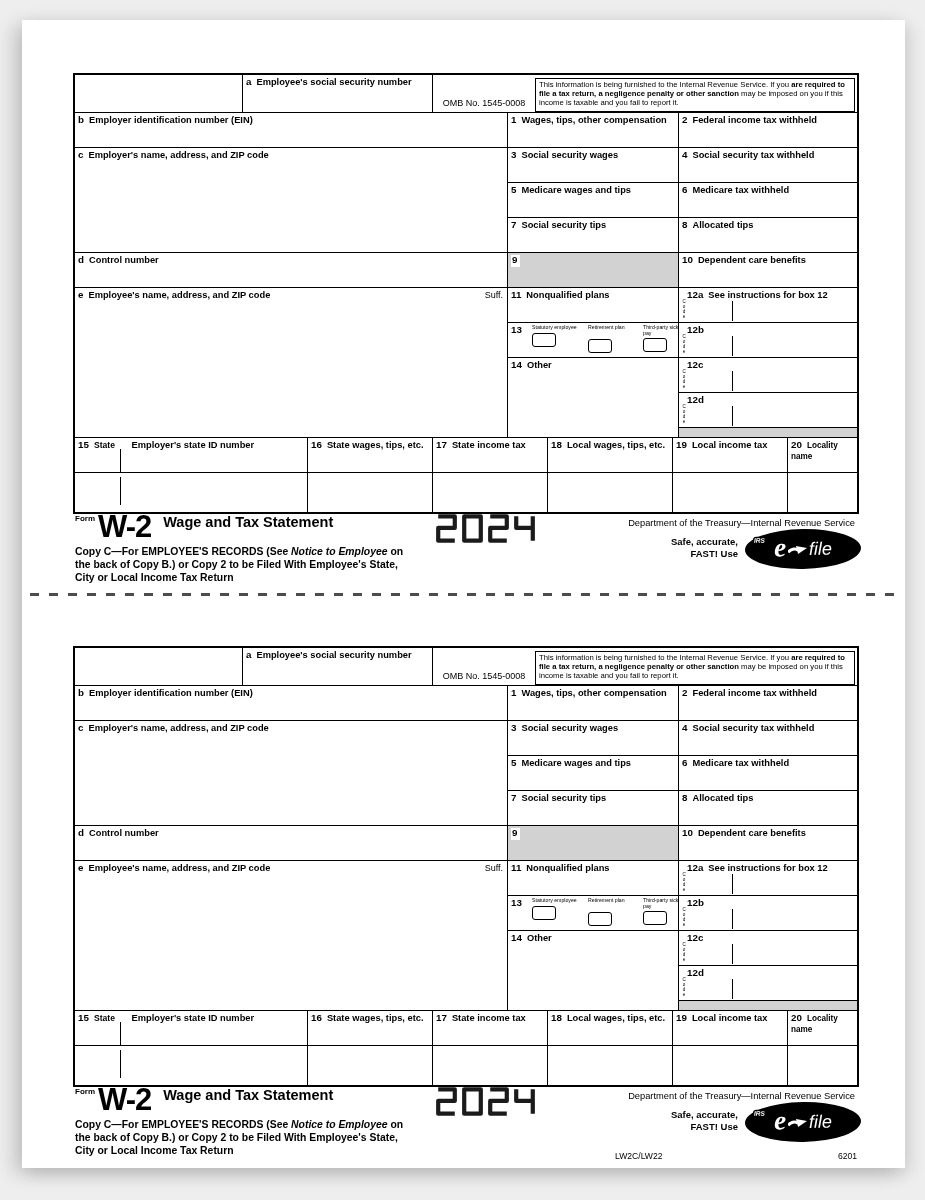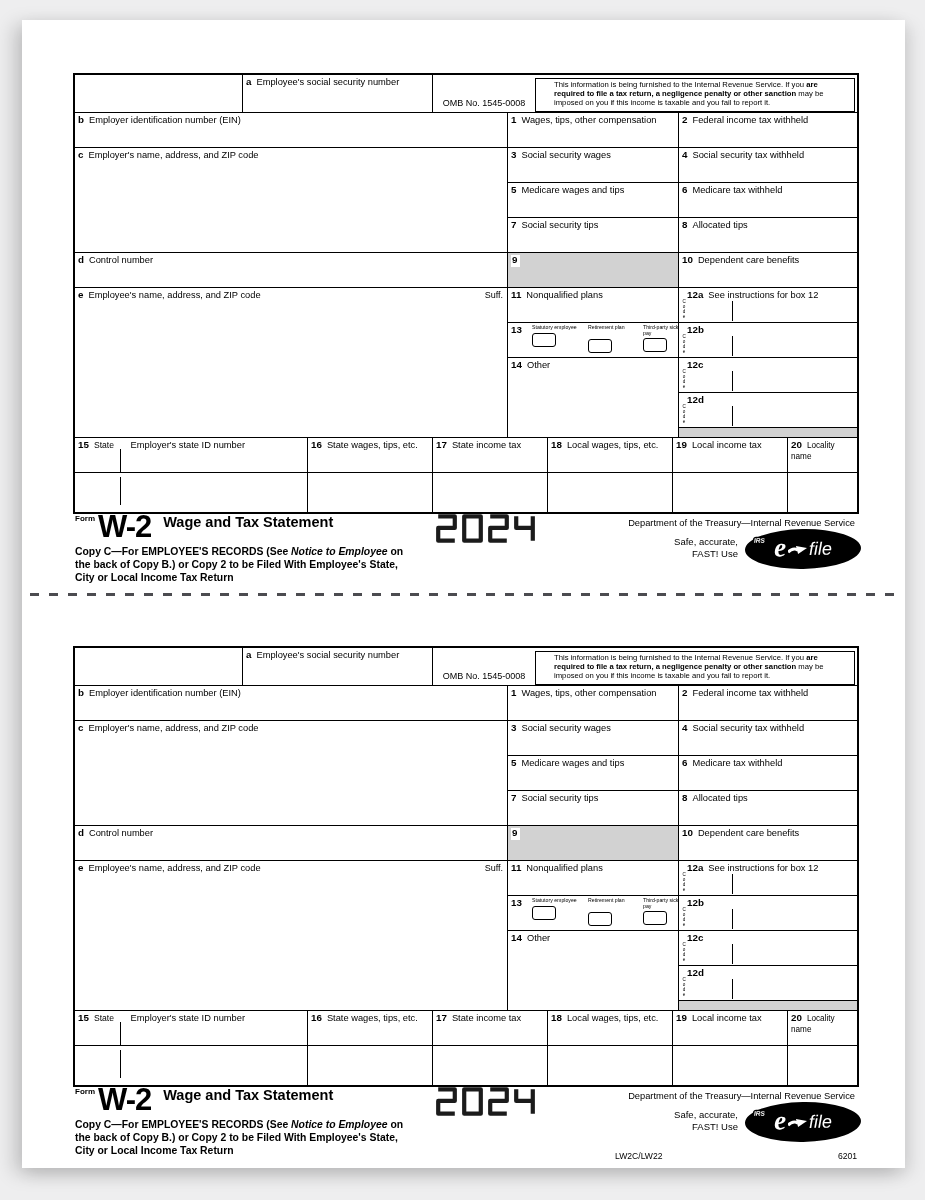--- a/index.html
+++ b/index.html
@@ -5,45 +5,45 @@
   html,body{margin:0;padding:0;width:925px;height:1200px;overflow:hidden;
     background:#eeeeef;font-family:"Liberation Sans","DejaVu Sans",sans-serif;}
   #paper{position:absolute;left:22px;top:20px;width:883px;height:1148px;background:#fff;
     box-shadow:-8px 5px 18px rgba(0,0,0,.18), 6px 6px 16px rgba(0,0,0,.10);}
   .w2-copy{position:absolute;left:51px;width:782px;height:530px;color:#000;}
   .w2-form{position:absolute;left:0;top:0;width:782px;height:437px;border:2px solid #000;box-sizing:content-box;}
   .cell{position:absolute;border-left:1px solid #000;border-top:1px solid #000;box-sizing:border-box;
     padding:2px 3px;font-size:9.3px;line-height:1.12;overflow:hidden;}
   .cell.nl{border-left:none}.cell.nt{border-top:none}
   .bid{font-weight:bold;font-size:9.8px;margin-right:5px}
-  .lbl{font-weight:normal}
+  .lbl{font-weight:bold}
   .shade{background:#d2d2d2}
   .vline{position:absolute;width:1px;background:#000}
   .chip{background:#fff;padding:0 3px 1px 1px;display:inline-block}
   .omb-cell{display:flex;align-items:flex-end;justify-content:center;padding-bottom:4px;font-size:9px}
   .notice-box{position:absolute;left:0;top:3px;right:2px;bottom:0;border:1px solid #000;
-    font-size:7.7px;line-height:1.18;padding:1px 18px;text-align:left}
+    font-size:7.7px;line-height:1.18;padding:1px 3px;text-align:left}
   .suff{position:absolute;right:4px;top:2px;font-size:9px}
   .code-vert{position:absolute;left:2px;top:11px;writing-mode:vertical-rl;text-orientation:upright;
     font-size:4.6px;letter-spacing:0;line-height:1;color:#000}
   .b12sep{top:13px;height:20px;left:53px}
   .cbgroup{position:absolute;top:2px;width:52px;font-size:5.2px;line-height:1.1}
   .cbbox{width:22px;height:12px;border:1.2px solid #000;border-radius:3px;margin-top:2px}
   .tick15h{left:45px;top:11px;height:23px}
   .tick15v{left:45px;top:4px;height:28px}
   
   .w2-footer{position:absolute;left:0;top:439px;width:790px;height:92px;font-size:10px}
   .f-title-row{position:absolute;left:2px;top:2px;display:flex;}
   .f-form{font-size:8px;font-weight:bold;margin-right:3px;padding-bottom:3px}
   .f-w2{font-size:31px;font-weight:bold;letter-spacing:-1px;line-height:.85}
   .f-title{font-size:14.5px;font-weight:bold;margin-left:12px;padding-bottom:3px}
   .f-copy{position:absolute;left:2px;top:33px;width:330px;margin:0;font-size:10.4px;font-weight:bold;line-height:1.25}
   .f-year{position:absolute;left:363px;top:1px;display:flex;gap:5px}
   .f-dept{position:absolute;right:8px;top:6px;font-size:9.3px;white-space:nowrap}
-  .f-safe{position:absolute;right:125px;top:24px;font-size:9.5px;font-weight:normal;text-align:right;line-height:1.25}
+  .f-safe{position:absolute;right:125px;top:24px;font-size:9.5px;font-weight:bold;text-align:right;line-height:1.25}
   .efile{position:absolute;right:2px;top:17px;width:116px;height:40px;background:#000;border-radius:50%;
     color:#fff;display:flex;align-items:center;justify-content:center;transform:rotate(-1deg)}
   .efile .e{font-size:27px;font-weight:bold;font-style:italic;font-family:"Liberation Serif",serif;margin-top:-3px}
   .efile .file{font-size:18px;font-weight:normal;font-style:italic;letter-spacing:0}
   .efile .irs{position:absolute;left:8px;top:7px;font-size:6.5px;font-weight:bold;font-style:italic;
     background:#000;border-radius:4px;padding:0 1px}
   .efile svg{margin:2px 1px 0 2px}
   .print-codes{position:absolute;top:66px;left:0;width:100%;font-size:8.6px}
   .print-codes .pc1{position:absolute;left:542px}
   .print-codes .pc2{position:absolute;left:765px}

